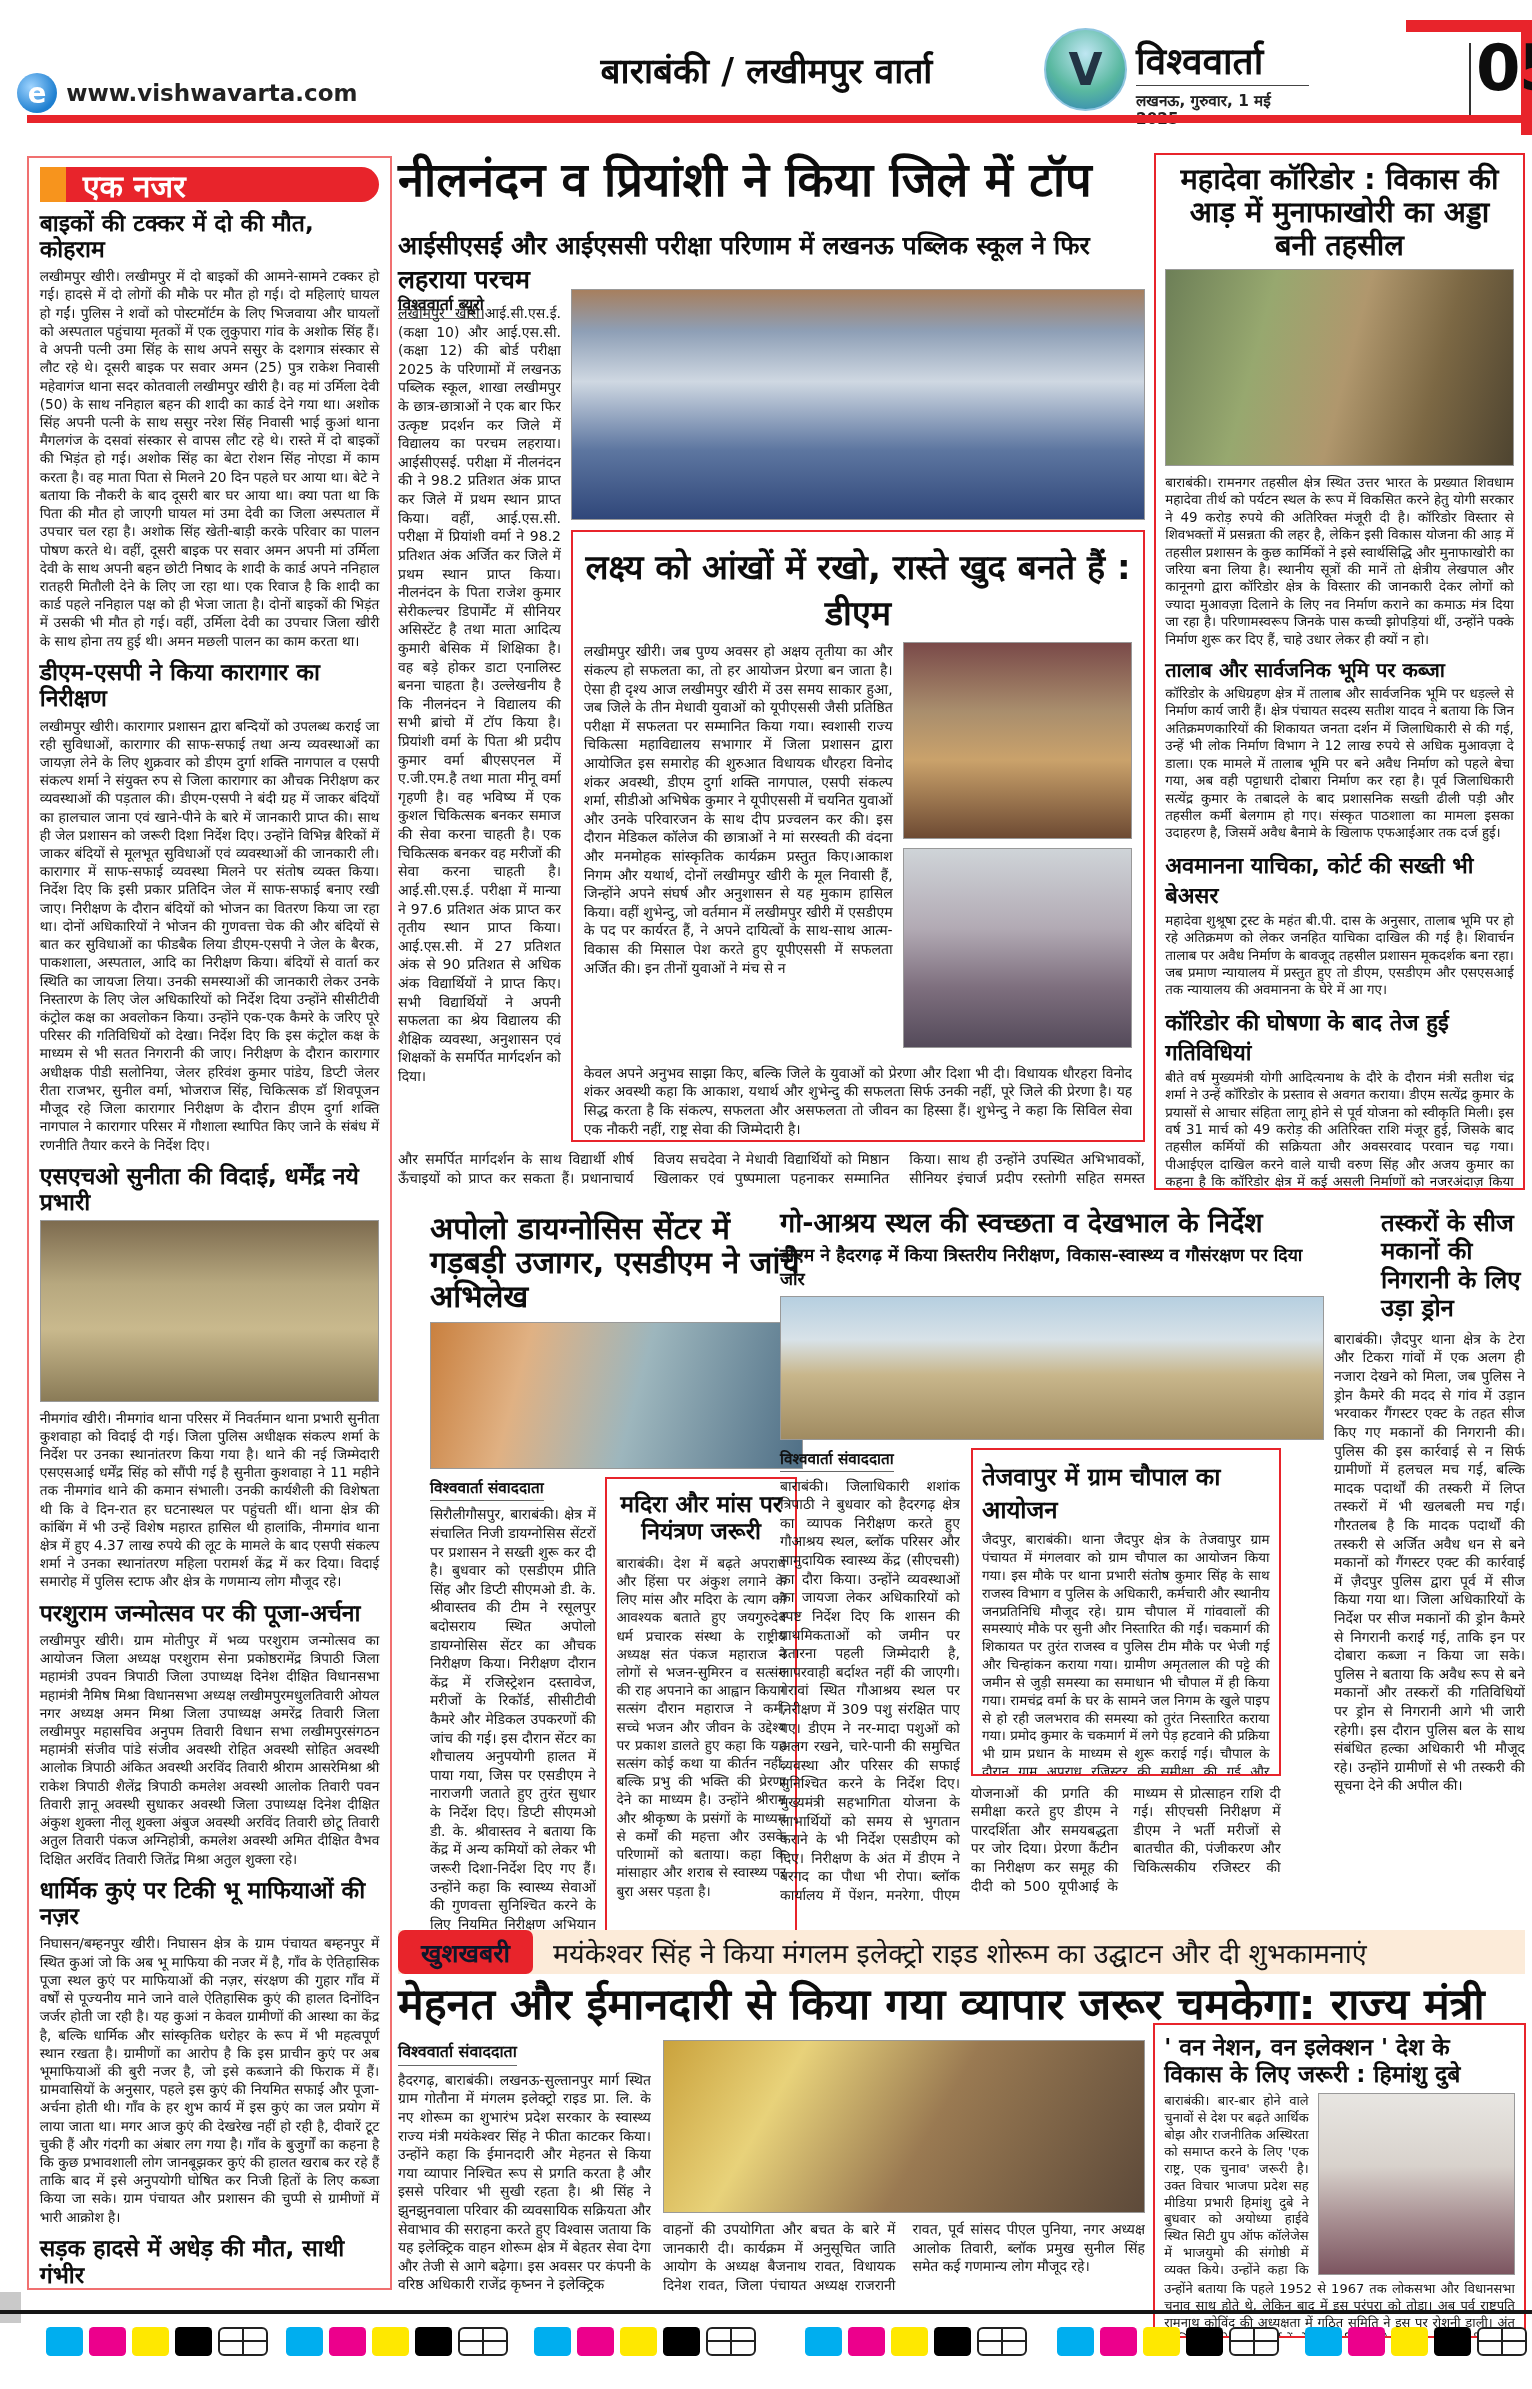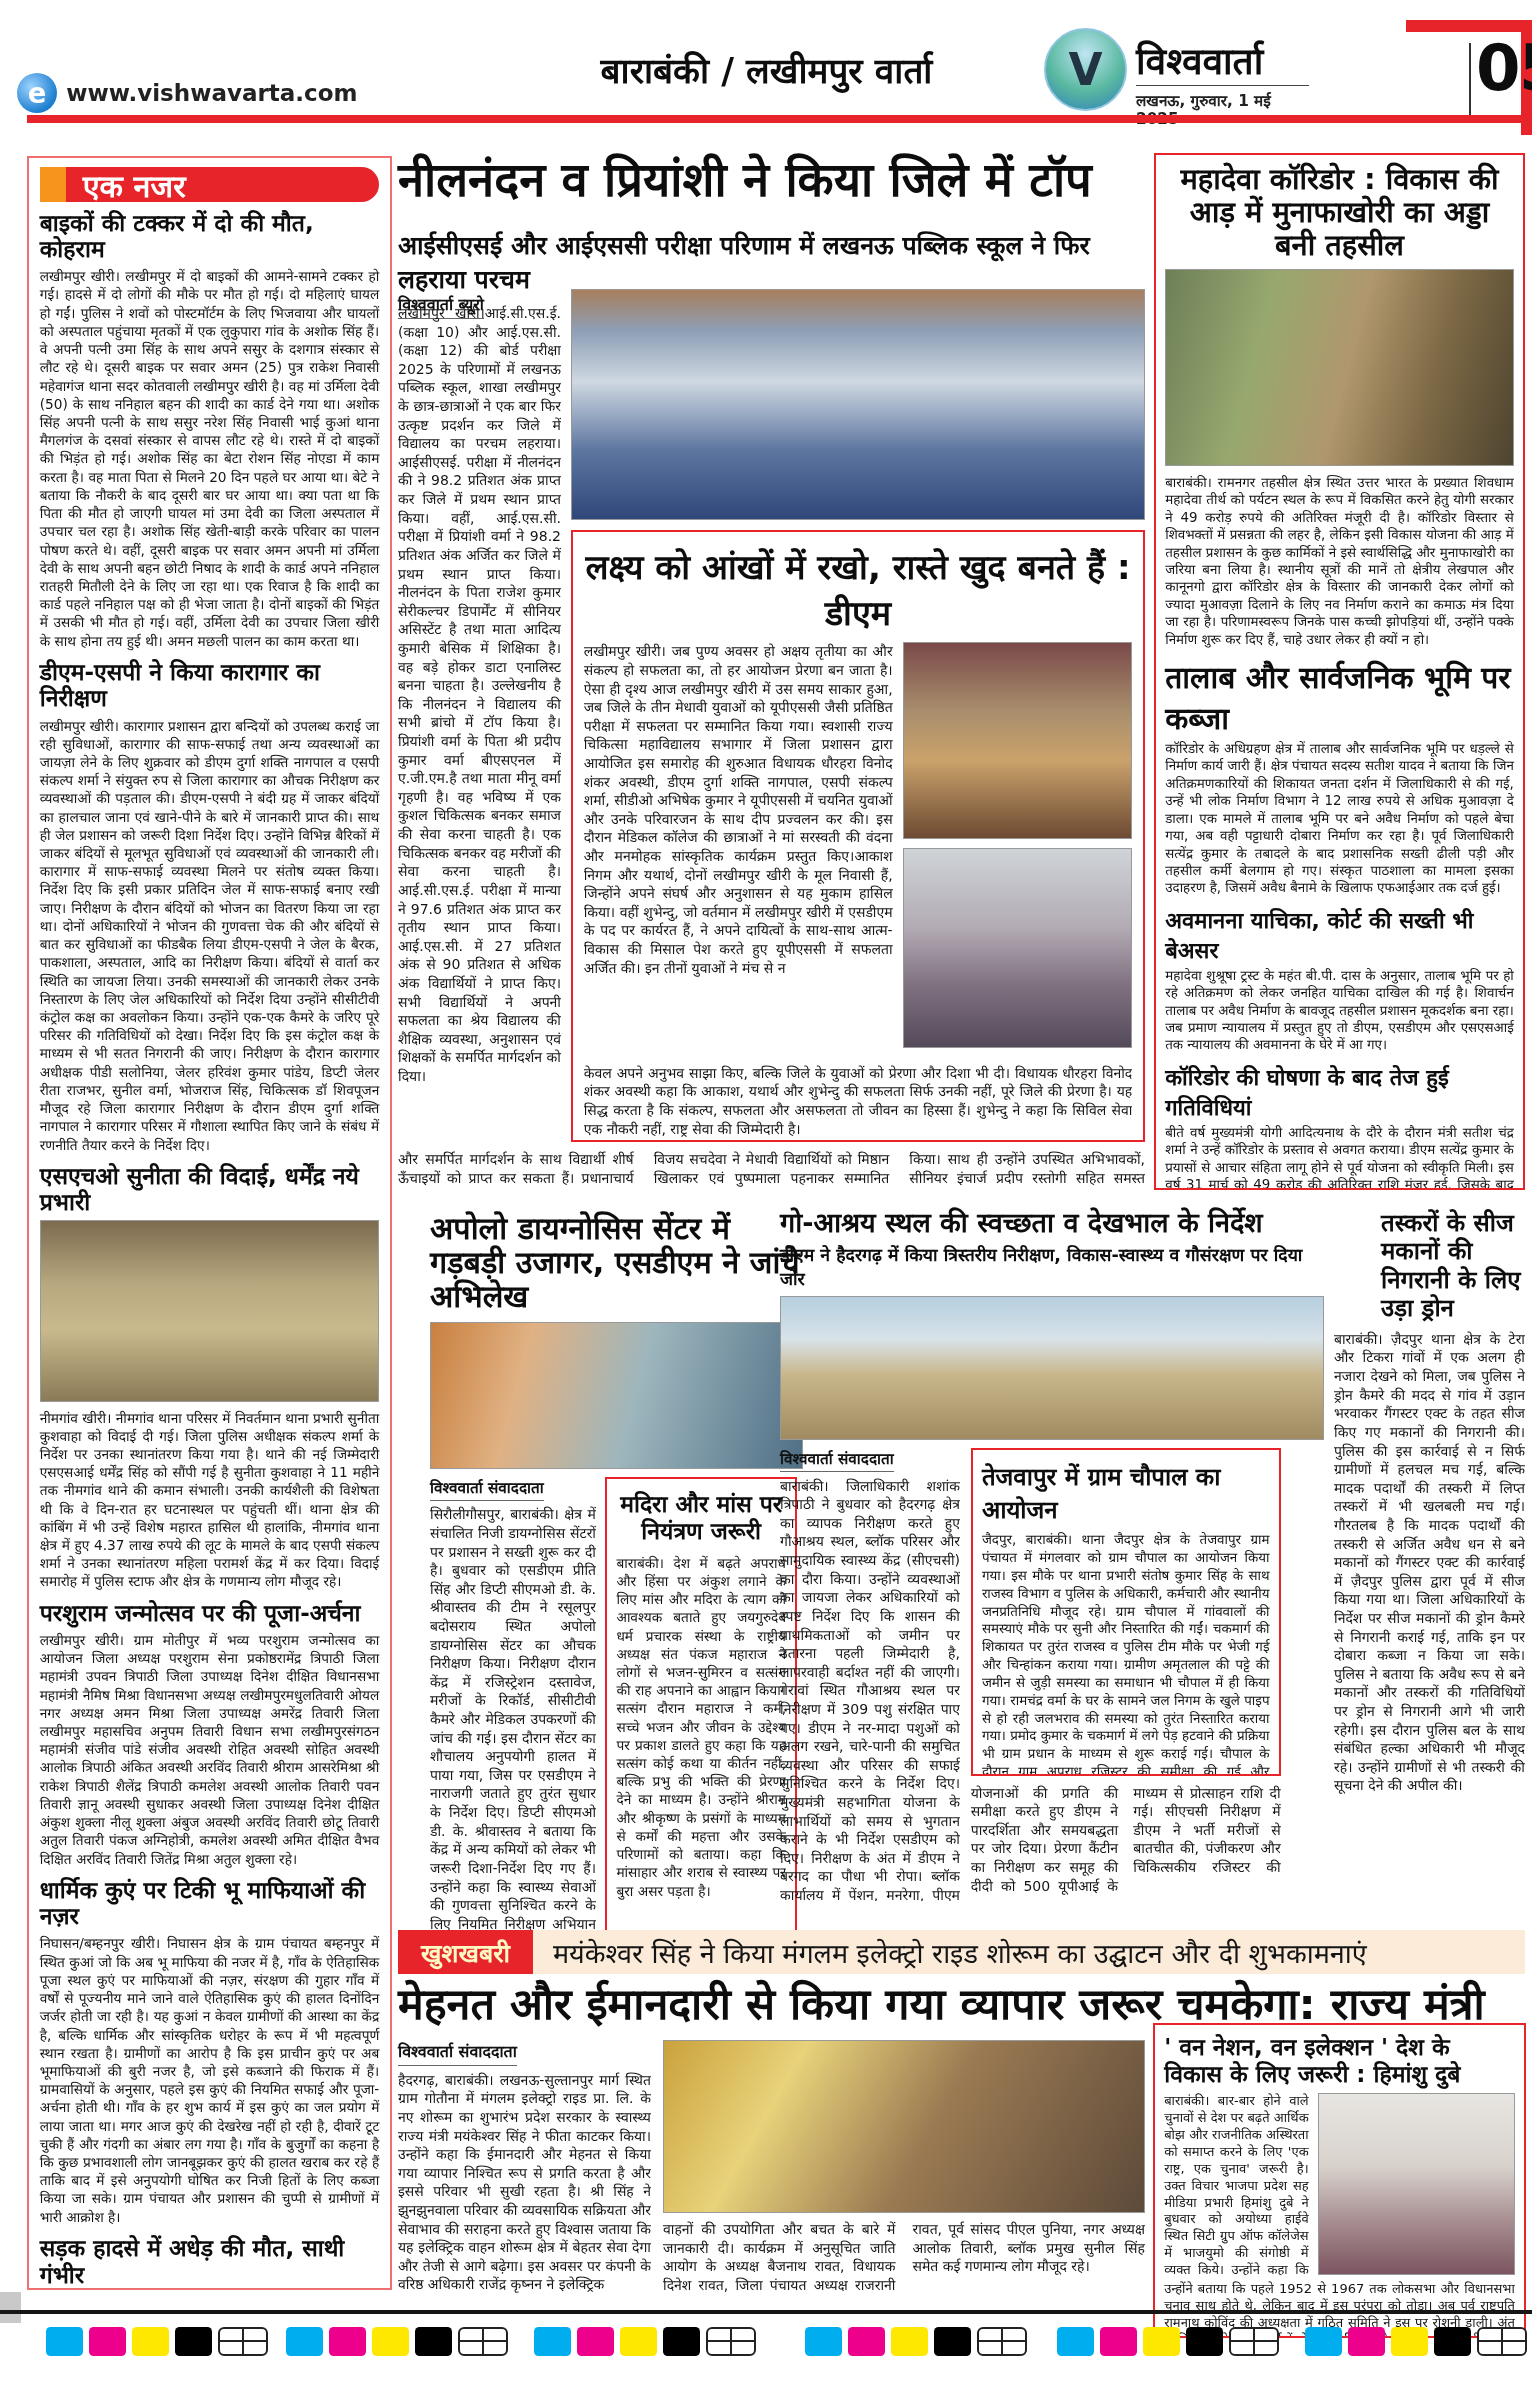--- a/index.html
+++ b/index.html
@@ -99,21 +99,21 @@
     </div>
     <p class="bd ov" style="margin-top:7.6px;height:115px;">केवल अपने अनुभव साझा किए, बल्कि जिले के युवाओं को प्रेरणा और दिशा भी दी। विधायक धौरहरा विनोद शंकर अवस्थी कहा कि आकाश, यथार्थ और शुभेन्दु की सफलता सिर्फ उनकी नहीं, पूरे जिले की प्रेरणा है। यह सिद्ध करता है कि संकल्प, सफलता और असफलता तो जीवन का हिस्सा हैं। शुभेन्दु ने कहा कि सिविल सेवा एक नौकरी नहीं, राष्ट्र सेवा की जिम्मेदारी है।</p>
   </div>
 
   <div class="abs bd ov" style="left:398px;top:1150px;width:747px;height:50px;column-count:3;column-gap:20px;">और समर्पित मार्गदर्शन के साथ विद्यार्थी शीर्ष ऊँचाइयों को प्राप्त कर सकता हैं। प्रधानाचार्य विजय सचदेवा ने मेधावी विद्यार्थियों को मिष्ठान खिलाकर एवं पुष्पमाला पहनाकर सम्मानित किया। साथ ही उन्होंने उपस्थित अभिभावकों, सीनियर इंचार्ज प्रदीप रस्तोगी सहित समस्त शिक्षक-शिक्षिकाओं का आभार व्यक्त किया।</div>
 
   <div class="abs redbox ov" style="left:1154px;top:153px;width:371px;height:1037px;padding:7.6px 9.2px;">
     <h2 class="hl" style="font-size:29px;line-height:1.14;text-align:center;">महादेवा कॉरिडोर : विकास की आड़ में मुनाफाखोरी का अड्डा बनी तहसील</h2>
     <div class="ph ph-mahadeva" style="width:100%;height:197px;margin:7.6px 0;"></div>
     <p class="sm">बाराबंकी। रामनगर तहसील क्षेत्र स्थित उत्तर भारत के प्रख्यात शिवधाम महादेवा तीर्थ को पर्यटन स्थल के रूप में विकसित करने हेतु योगी सरकार ने 49 करोड़ रुपये की अतिरिक्त मंजूरी दी है। कॉरिडोर विस्तार से शिवभक्तों में प्रसन्नता की लहर है, लेकिन इसी विकास योजना की आड़ में तहसील प्रशासन के कुछ कार्मिकों ने इसे स्वार्थसिद्धि और मुनाफाखोरी का जरिया बना लिया है। स्थानीय सूत्रों की मानें तो क्षेत्रीय लेखपाल और कानूनगो द्वारा कॉरिडोर क्षेत्र के विस्तार की जानकारी देकर लोगों को ज्यादा मुआवज़ा दिलाने के लिए नव निर्माण कराने का कमाऊ मंत्र दिया जा रहा है। परिणामस्वरूप जिनके पास कच्ची झोपड़ियां थीं, उन्होंने पक्के निर्माण शुरू कर दिए हैं, चाहे उधार लेकर ही क्यों न हो।</p>
-    <h3 class="hl" style="font-size:30px;margin:7.6px 0 2.3px;">तालाब और सार्वजनिक भूमि पर कब्जा</h3>
+    <h3 class="hl" style="font-size:20px;margin:7.6px 0 2.3px;">तालाब और सार्वजनिक भूमि पर कब्जा</h3>
     <p class="sm">कॉरिडोर के अधिग्रहण क्षेत्र में तालाब और सार्वजनिक भूमि पर धड़ल्ले से निर्माण कार्य जारी हैं। क्षेत्र पंचायत सदस्य सतीश यादव ने बताया कि जिन अतिक्रमणकारियों की शिकायत जनता दर्शन में जिलाधिकारी से की गई, उन्हें भी लोक निर्माण विभाग ने 12 लाख रुपये से अधिक मुआवज़ा दे डाला। एक मामले में तालाब भूमि पर बने अवैध निर्माण को पहले बेचा गया, अब वही पट्टाधारी दोबारा निर्माण कर रहा है। पूर्व जिलाधिकारी सत्येंद्र कुमार के तबादले के बाद प्रशासनिक सख्ती ढीली पड़ी और तहसील कर्मी बेलगाम हो गए। संस्कृत पाठशाला का मामला इसका उदाहरण है, जिसमें अवैध बैनामे के खिलाफ एफआईआर तक दर्ज हुई।</p>
     <h3 class="hl" style="font-size:22px;margin:7.6px 0 2.3px;">अवमानना याचिका, कोर्ट की सख्ती भी बेअसर</h3>
     <p class="sm">महादेवा शुश्रूषा ट्रस्ट के महंत बी.पी. दास के अनुसार, तालाब भूमि पर हो रहे अतिक्रमण को लेकर जनहित याचिका दाखिल की गई है। शिवार्चन तालाब पर अवैध निर्माण के बावजूद तहसील प्रशासन मूकदर्शक बना रहा। जब प्रमाण न्यायालय में प्रस्तुत हुए तो डीएम, एसडीएम और एसएसआई तक न्यायालय की अवमानना के घेरे में आ गए।</p>
     <h3 class="hl" style="font-size:22px;margin:7.6px 0 2.3px;">कॉरिडोर की घोषणा के बाद तेज हुई गतिविधियां</h3>
     <p class="sm">बीते वर्ष मुख्यमंत्री योगी आदित्यनाथ के दौरे के दौरान मंत्री सतीश चंद्र शर्मा ने उन्हें कॉरिडोर के प्रस्ताव से अवगत कराया। डीएम सत्येंद्र कुमार के प्रयासों से आचार संहिता लागू होने से पूर्व योजना को स्वीकृति मिली। इस वर्ष 31 मार्च को 49 करोड़ की अतिरिक्त राशि मंजूर हुई, जिसके बाद तहसील कर्मियों की सक्रियता और अवसरवाद परवान चढ़ गया। पीआईएल दाखिल करने वाले याची वरुण सिंह और अजय कुमार का कहना है कि कॉरिडोर क्षेत्र में कई असली निर्माणों को नजरअंदाज़ किया गया है। मंशा स्पष्ट नहीं है लेकिन आशंका है कि भविष्य में यही लोग बड़ी बाधा बन सकते हैं।</p>
 
   </div>
 
   <div class="abs" style="left:398px;top:1212px;width:373px;margin-left:32px;">
     <h2 class="hl" style="font-size:30.5px;line-height:1.12;">अपोलो डायग्नोसिस सेंटर में गड़बड़ी उजागर, एसडीएम ने जांचे अभिलेख</h2>
@@ -148,21 +148,21 @@
       </div>
     </div>
   </div>
 
   <div class="abs" style="left:1334px;top:1209px;width:191px;">
     <h3 class="hl" style="font-size:24px;line-height:1.18;margin-left:47px;">तस्करों के सीज मकानों की निगरानी के लिए उड़ा ड्रोन</h3>
     <p class="bd ov" style="margin-top:7.6px;height:634px;">बाराबंकी। ज़ैदपुर थाना क्षेत्र के टेरा और टिकरा गांवों में एक अलग ही नजारा देखने को मिला, जब पुलिस ने ड्रोन कैमरे की मदद से गांव में उड़ान भरवाकर गैंगस्टर एक्ट के तहत सीज किए गए मकानों की निगरानी की। पुलिस की इस कार्रवाई से न सिर्फ ग्रामीणों में हलचल मच गई, बल्कि मादक पदार्थों की तस्करी में लिप्त तस्करों में भी खलबली मच गई। गौरतलब है कि मादक पदार्थों की तस्करी से अर्जित अवैध धन से बने मकानों को गैंगस्टर एक्ट की कार्रवाई में ज़ैदपुर पुलिस द्वारा पूर्व में सीज किया गया था। जिला अधिकारियों के निर्देश पर सीज मकानों की ड्रोन कैमरे से निगरानी कराई गई, ताकि इन पर दोबारा कब्जा न किया जा सके। पुलिस ने बताया कि अवैध रूप से बने मकानों और तस्करों की गतिविधियों पर ड्रोन से निगरानी आगे भी जारी रहेगी। इस दौरान पुलिस बल के साथ संबंधित हल्का अधिकारी भी मौजूद रहे। उन्होंने ग्रामीणों से भी तस्करी की सूचना देने की अपील की।</p>
   </div>
 
   <div class="abs" style="left:398px;top:1930px;width:1127px;height:44px;background:#fcebd9;display:flex;align-items:stretch;">
-    <div style="background:#e8242b;color:#fef9c3;font-size:25px;font-weight:700;display:flex;align-items:center;padding:0 23px;">खुशखबरी</div>
+    <div style="background:#e8242b;color:#0f172a;font-size:25px;font-weight:700;display:flex;align-items:center;padding:0 23px;border-radius:7px;">खुशखबरी</div>
     <div style="font-size:27px;font-weight:400;color:#141414;display:flex;align-items:center;padding-left:20px;">मयंकेश्वर सिंह ने किया मंगलम इलेक्ट्रो राइड शोरूम का उद्घाटन और दी शुभकामनाएं</div>
   </div>
 
   <h1 class="abs hl" style="left:398px;top:1983px;width:1127px;font-size:43px;line-height:1.0;">मेहनत और ईमानदारी से किया गया व्यापार जरूर चमकेगा: राज्य मंत्री</h1>
 
   <div class="abs" style="left:398px;top:2040px;width:253px;">
     <span class="byline">विश्ववार्ता संवाददाता</span>
     <p class="bd ov" style="height:241px;">हैदरगढ़, बाराबंकी।  लखनऊ-सुल्तानपुर मार्ग स्थित ग्राम गोतौना में मंगलम इलेक्ट्रो राइड प्रा. लि. के नए शोरूम का शुभारंभ प्रदेश सरकार के स्वास्थ्य राज्य मंत्री मयंकेश्वर सिंह ने फीता काटकर किया। उन्होंने कहा कि ईमानदारी और मेहनत से किया गया व्यापार निश्चित रूप से प्रगति करता है और इससे परिवार भी सुखी रहता है। श्री सिंह ने झुनझुनवाला परिवार की व्यवसायिक सक्रियता और सेवाभाव की सराहना करते हुए विश्वास जताया कि यह इलेक्ट्रिक वाहन शोरूम क्षेत्र में बेहतर सेवा देगा और तेजी से आगे बढ़ेगा। इस अवसर पर कंपनी के वरिष्ठ अधिकारी राजेंद्र कृष्नन ने इलेक्ट्रिक</p>
   </div>
   <div class="abs ph ph-showroom" style="left:663px;top:2040px;width:482px;height:173px;"></div>

